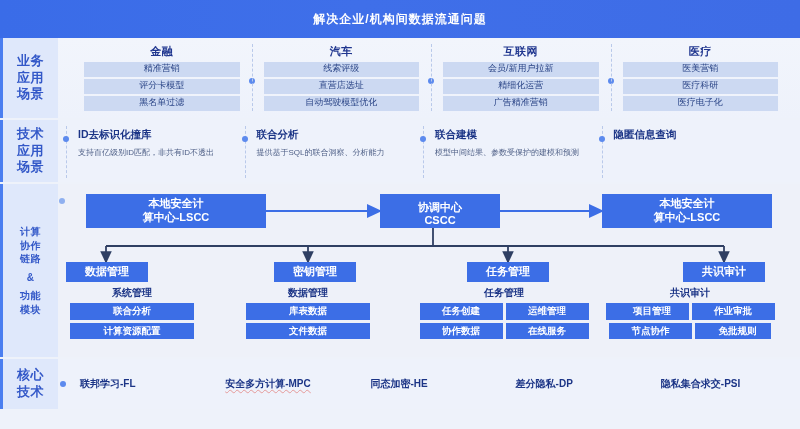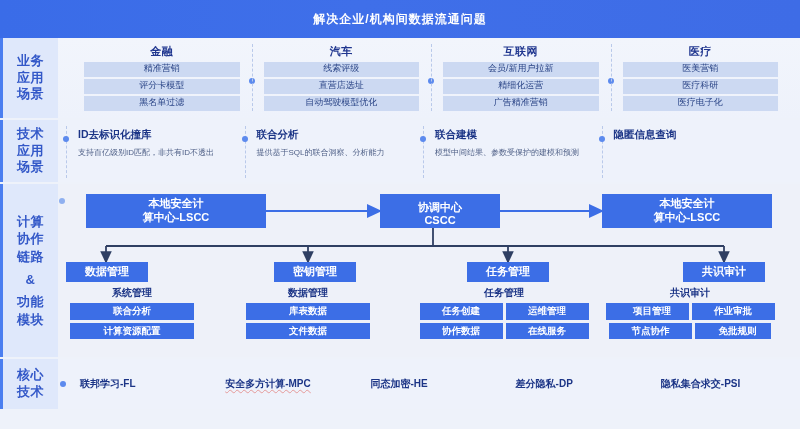--- a/index.html
+++ b/index.html
@@ -91,21 +91,21 @@
   }
   .tech-col .tdot {
     position:absolute; left:1px; top:8px;
     width:6px; height:6px; border-radius:50%; background:#5c8aee;
   }
   .tech-title { font-size:10.5px; font-weight:bold; color:#1b3486; margin-bottom:6px; }
   .tech-desc { font-size:8px; color:#4e5f86; line-height:1.3; }
 
   
   .s3 { height:173px; margin-top:2px; }
-  .s3 .sec-label { font-size:13px; line-height:1.35; }
+  .s3 .sec-label { font-size:10px; line-height:1.35; }
   .s3 .sec-body { background:#eef1f9; position:relative; }
 
   .diagram { position:relative; width:100%; height:100%; }
   .diagram svg { position:absolute; inset:0; width:100%; height:100%; }
 
   .node {
     position:absolute;
     background:#3c6ee6;
     color:#ffffff;
     display:flex; align-items:center; justify-content:center;

